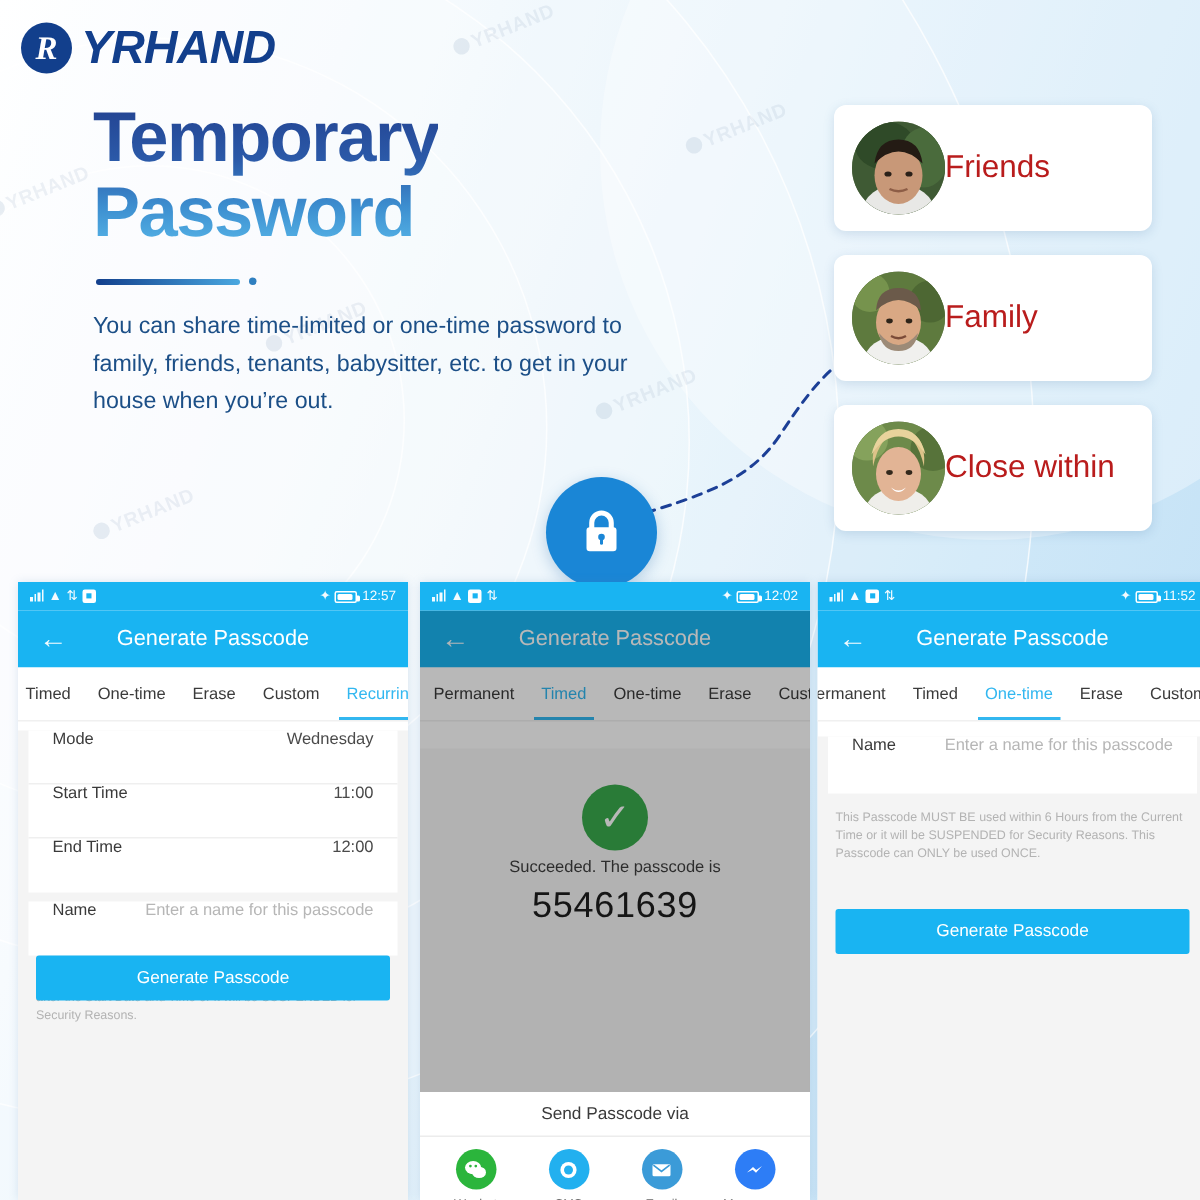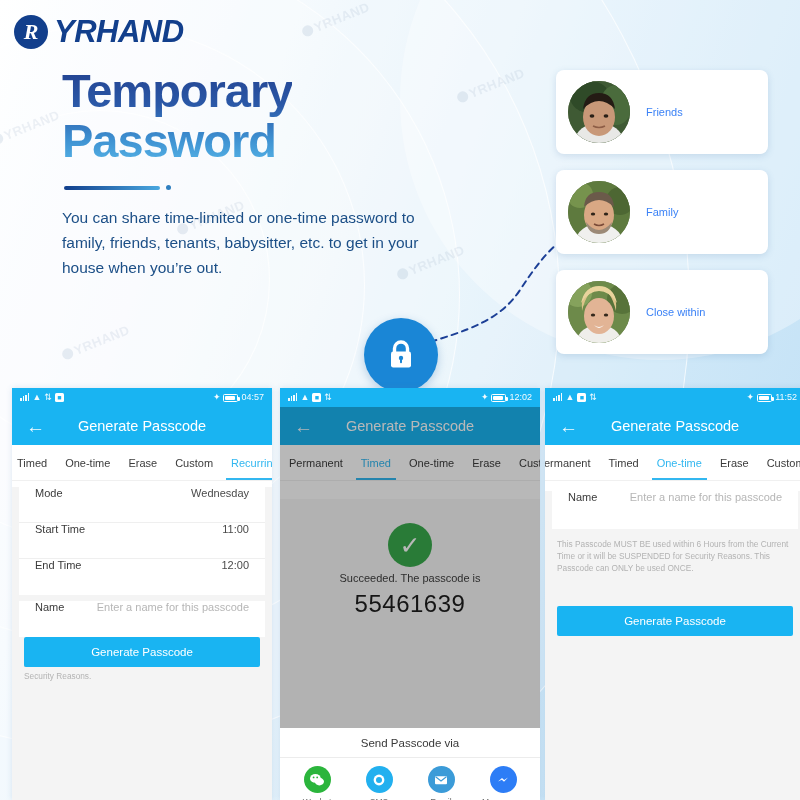--- a/index.html
+++ b/index.html
@@ -94,22 +94,22 @@
     display: flex; align-items: center; padding-left: 12px;
     margin-bottom: 16px;
   }
   .avatar {
     width: 62px; height: 62px; border-radius: 50%;
     overflow: hidden; flex: none; position: relative;
     background: #6d7f58;
   }
   .avatar .bg { position:absolute; inset:0; }
   .pcard-label {
-    margin-left: 16px; font-size: 11px; line-height: 20px;
-    color: #3b82f6; font-weight: 400;
+    font-size: 21px; line-height: 20px;
+    color: #b91c1c; font-weight: 400;
   }
   
   .s-link {
     position: absolute; left: 92px; font-size: 34px; font-weight: 700;
     color: #1f4fa0; font-family: "Liberation Serif", serif;
   }
   .s-link.s1 { top: 148px; }
   .s-link.s2 { top: 248px; }
 
   
@@ -348,21 +348,21 @@
             </span></span>
         <span class="sb-ic">▲</span>
         <span class="sb-ic">⇅</span>
         <span class="sq-ic">■</span>
       </div>
       <div class="sb-right">
         <span class="sb-ic">✦</span>
         <span class="batt">
             <i></i>
           </span>
-        <span class="sb-ic">04:57</span>
+        <span class="sb-ic">12:57</span>
       </div>
     </div>
     <div class="appbar">
       <span class="back-arrow">←</span>
       <span class="appbar-title">Generate Passcode</span>
     </div>
     <div class="tabs" style="padding-left:0px;">
       <div class="tab" style="margin-left:-4px;">Timed</div>
       <div class="tab">One-time</div>
       <div class="tab">Erase</div>

